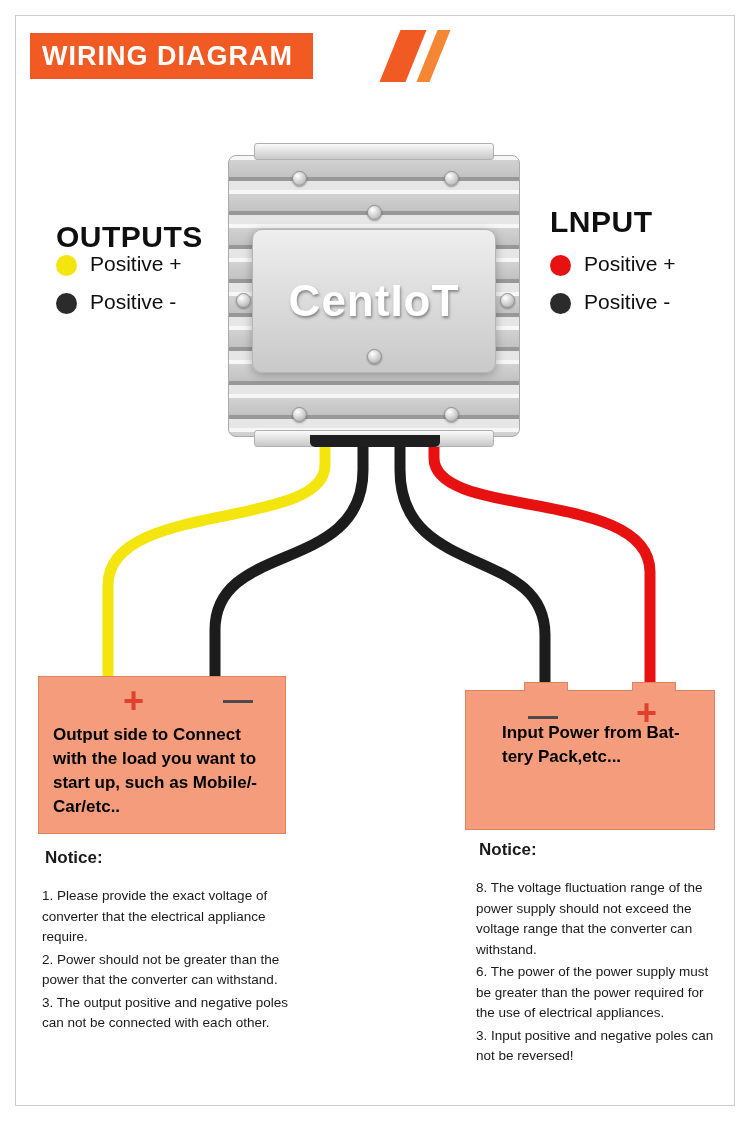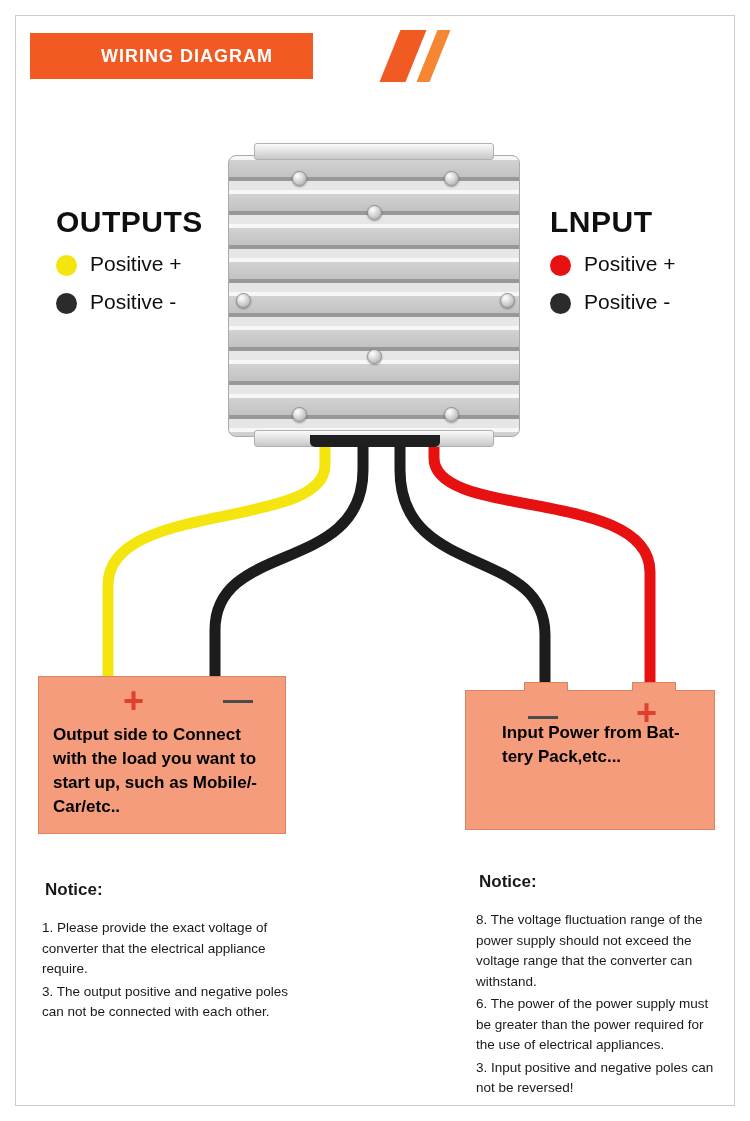--- a/index.html
+++ b/index.html
@@ -2,21 +2,21 @@
 <html><head>
 <meta charset="utf-8">
 <style>
   html,body{margin:0;padding:0;background:#ffffff;}
   #page{position:relative;width:750px;height:1121px;background:#ffffff;overflow:hidden;
         font-family:"Liberation Sans","DejaVu Sans",sans-serif;color:#111;}
   .frame{position:absolute;left:15px;top:15px;right:15px;bottom:15px;border:1px solid #cccccc;}
 
   
   .header-bar{position:absolute;left:30px;top:33px;width:283px;height:46px;background:#F15A22;}
-  .header-title{color:#ffffff;font-size:18px;font-weight:bold;line-height:46px;padding-left:31px;letter-spacing:1px;white-space:nowrap;text-align:center;}
+  .header-title{color:#ffffff;font-size:27px;font-weight:bold;line-height:46px;padding-left:12px;letter-spacing:1px;white-space:nowrap;}
   .stripe{position:absolute;transform:skewX(-22deg);}
   .stripe.s1{left:390px;top:30px;width:26px;height:52px;background:#F15A22;}
   .stripe.s2{left:427px;top:30px;width:13px;height:52px;background:#F58634;}
 
   
   .section-heading{position:absolute;font-size:30px;font-weight:bold;color:#0f0f0f;letter-spacing:0.5px;}
   .legend-row{position:absolute;display:flex;align-items:flex-end;gap:13px;}
   .dot{width:21px;height:21px;border-radius:50%;flex:0 0 auto;}
   .dot.yellow{background:#F3E50D;}
   .dot.red{background:#E81111;}
@@ -60,39 +60,39 @@
   .term.minus{color:#4a4a4a;font-size:30px;}
   .load-box .term.plus{left:84px;top:6px;}
   .load-box .term.minus{left:184px;top:8px;}
   .power-box .term.minus{left:62px;top:10px;}
   .power-box .term.plus{left:170px;top:4px;}
   .box-text{font-weight:bold;color:#000000;font-size:17px;line-height:24px;}
   .load-box .box-text{margin:46px 8px 0 14px;}
   .power-box .box-text{margin:30px 8px 10px 36px;}
 
   
-  .notice{position:absolute;color:#1a1a1a;margin-top:32px;}
+  .notice{position:absolute;color:#1a1a1a;}
   .notice-left{left:42px;top:848px;width:246px;}
   .notice-right{left:476px;top:840px;width:248px;}
   .notice-title{font-size:17px;font-weight:bold;margin:0 0 18px 3px;}
   .notice-item{font-size:13.5px;line-height:20.5px;margin:0 0 2px 0;}
 </style>
 </head>
 <body>
 
 <div id="page">
   <div class="frame"></div>
 
   <div class="header-bar">
     <div class="header-title">WIRING DIAGRAM</div>
   </div>
   <div class="stripe s1"></div>
   <div class="stripe s2"></div>
 
-  <div class="section-heading" style="left:56px;top:205px;">OUTPUTS</div>
+  <div class="section-heading" style="left:56px;top:220px;">OUTPUTS</div>
   <div class="legend-row" style="left:56px;top:252px;">
     <span class="dot yellow"></span>
     <span class="legend-label">Positive +</span>
   </div>
   <div class="legend-row" style="left:56px;top:290px;">
     <span class="dot black"></span>
     <span class="legend-label">Positive -</span>
   </div>
 
   <div class="section-heading" style="left:550px;top:205px;">LNPUT</div>
@@ -110,20 +110,23 @@
     <path d="M363,440 L363,470 C363,575 215,540 215,630 L215,688" fill="none" stroke="#1C1C1C" stroke-width="11" stroke-linecap="round"></path>
     <path d="M400,440 L400,470 C400,580 545,545 545,635 L545,700" fill="none" stroke="#1C1C1C" stroke-width="11" stroke-linecap="round"></path>
     <path d="M434,440 L434,458 C434,520 650,488 650,572 L650,700" fill="none" stroke="#E81111" stroke-width="11" stroke-linecap="round"></path>
   </svg>
 
   <div class="device">
     <div class="fins"></div>
     <div class="cap top"></div>
     <div class="cap bottom"></div>
     <div class="connector"></div>
+    <div class="plate">
+      <div class="brand">CentIoT</div>
+    </div>
     <div class="screw" style="left:64px;top:28px;"></div>
     <div class="screw" style="left:216px;top:28px;"></div>
     <div class="screw" style="left:139px;top:62px;"></div>
     <div class="screw" style="left:8px;top:150px;"></div>
     <div class="screw" style="left:272px;top:150px;"></div>
     <div class="screw" style="left:139px;top:206px;"></div>
     <div class="screw" style="left:64px;top:264px;"></div>
     <div class="screw" style="left:216px;top:264px;"></div>
   </div>
 
@@ -145,20 +148,21 @@
     <div class="term plus">+</div>
     <div class="box-text">
       <div>Input Power from Bat-</div>
       <div>tery Pack,etc...</div>
     </div>
   </div>
 
   <div class="notice notice-left">
     <div class="notice-title">Notice:</div>
     <div class="notice-item">1. Please provide the exact voltage of converter that the electrical appliance require.</div>
+    <div class="notice-item">2. Power should not be greater than the power that the converter can withstand.</div>
     <div class="notice-item">3. The output positive and negative poles can not be connected with each other.</div>
   </div>
 
   <div class="notice notice-right">
     <div class="notice-title">Notice:</div>
     <div class="notice-item">8. The voltage fluctuation range of the power supply should not exceed the voltage range that the converter can withstand.</div>
     <div class="notice-item">6. The power of the power supply must be greater than the power required for the use of electrical appliances.</div>
     <div class="notice-item">3. Input positive and negative poles can not be reversed!</div>
   </div>
 </div>

